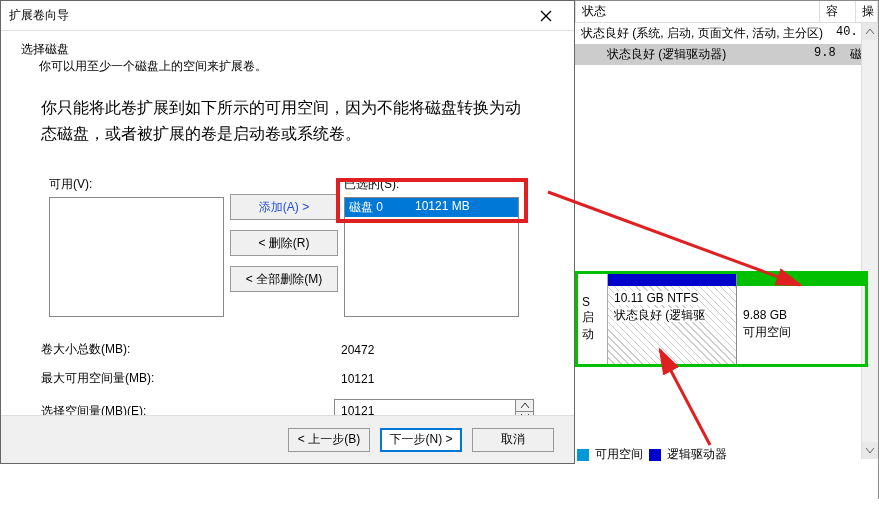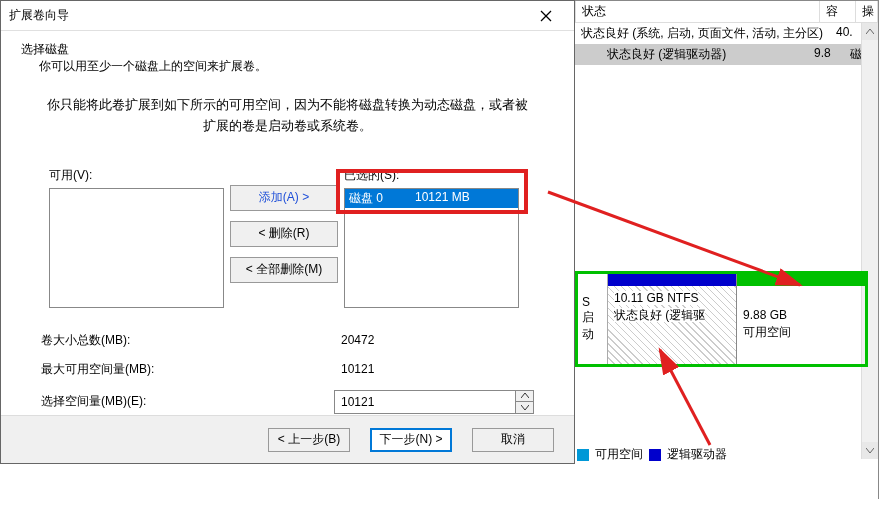--- a/index.html
+++ b/index.html
@@ -7,21 +7,21 @@
 
   .dialog { position: absolute; left: 0; top: 0; width: 575px; height: 464px; border: 1px solid #666; background: #fff; z-index: 10; }
   .titlebar { height: 30px; display: flex; align-items: center; padding: 0 8px; border-bottom: 1px solid #e0e0e0; }
   .titlebar .title { flex: 1; font-size: 12px; }
   .titlebar .close { width: 40px; height: 28px; display: flex; align-items: center; justify-content: center; cursor: pointer; }
   .titlebar .close svg { width: 12px; height: 12px; }
 
   .dlg-body { padding: 10px 20px 0 20px; }
   .section-heading { font-weight: normal; font-size: 12px; margin-bottom: 0; }
   .section-sub { font-size: 12px; margin-left: 18px; margin-bottom: 20px; }
-  .desc { font-size: 13px; margin: 20px 20px 30px 20px; line-height: 1.6; text-align: center; }
+  .desc { font-size: 16px; margin: 20px 20px 30px 20px; line-height: 1.6; }
 
   .lists { display: flex; align-items: flex-start; margin: 0 28px; }
   .list-col { display: flex; flex-direction: column; }
   .list-label { margin-bottom: 4px; }
   .listbox { border: 1px solid #888; width: 175px; height: 120px; background: #fff; overflow: auto; text-align: right; }
   .listbox.inset { background: #fff; }
   .selected-wrap { position: relative; }
   .selected-highlight { position: absolute; top: -19px; left: -8px; width: 192px; height: 45px; border: 4px solid #e02020; z-index: 2; pointer-events: none; }
   .list-item-sel { background: #0078d7; color: #fff; padding: 1px 4px; display: flex; }
   .list-item-sel .disk { flex: 0 0 auto; }
@@ -36,35 +36,35 @@
   .form-row .label { width: 300px; }
   .form-row .value { flex: 1; }
   .readonly-val { font-size: 12px; }
   .spin-wrap { display: flex; align-items: stretch; width: 200px; height: 24px; }
   .spin-input { flex: 1; border: 1px solid #888; padding: 2px 6px; font-size: 12px; }
   .spin-btns { display: flex; flex-direction: column; width: 18px; }
   .spin-btns .sp { flex: 1; border: 1px solid #888; border-left: none; background: #f0f0f0; display: flex; align-items: center; justify-content: center; cursor: pointer; }
   .spin-btns .sp svg { width: 8px; height: 5px; }
   .spin-btns .sp.down { border-top: none; }
 
-  .footer { position: absolute; bottom: 0; left: 0; right: 0; height: 48px; background: #f0f0f0; border-top: 1px solid #ddd; display: flex; align-items: center; justify-content: flex-end; padding-right: 20px; gap: 20px; }
+  .footer { position: absolute; bottom: 0; left: 0; right: 0; height: 48px; background: #f0f0f0; border-top: 1px solid #ddd; display: flex; align-items: center; justify-content: flex-end; padding-right: 20px; gap: 10px; }
   .footer .btn { min-width: 82px; height: 24px; }
   .footer .btn.primary { border: 2px solid #0078d7; background: #fff; }
 
   
   .bg-window { position: absolute; left: 575px; top: 0; right: 0; height: 499px; border-top: 1px solid #888; border-right: 1px solid #888; background: #fff; }
   .bg-table-head { display: flex; background: #fff; border-bottom: 1px solid #ddd; height: 22px; align-items: center; }
   .bg-th { padding: 2px 6px; border-right: 1px solid #ddd; font-size: 12px; }
   .bg-th.status { flex: 1; border-left: 1px solid #ddd; }
   .bg-th.cap { width: 36px; }
   .bg-th.op { width: 22px; }
   .bg-row { display: flex; padding: 2px 6px; font-size: 12px; }
   .bg-row.sel { background: #ccc; padding-left: 32px; }
   .bg-row .c1 { flex: 1; white-space: nowrap; overflow: hidden; }
-  .bg-row .c2 { width: 36px; }
+  .bg-row .c2 { width: 36px; font-family: Liberation Mono, monospace; }
 
   .bg-partitions { position: absolute; top: 270px; left: 0; right: 10px; }
   .part-wrap { border: 3px solid #00c000; display: flex; height: 96px; }
   .part-info { width: 30px; border-right: 1px solid #aaa; display: flex; flex-direction: column; justify-content: center; padding: 4px; font-size: 12px; overflow: hidden; }
   .part-boxes { flex: 1; display: flex; }
   .part { flex: 1; display: flex; flex-direction: column; border-right: 1px solid #888; }
   .part:last-child { border-right: none; }
   .part .bar { height: 12px; }
   .part .bar.blue { background: #0000cc; }
   .part .bar.green { background: #00c000; }

